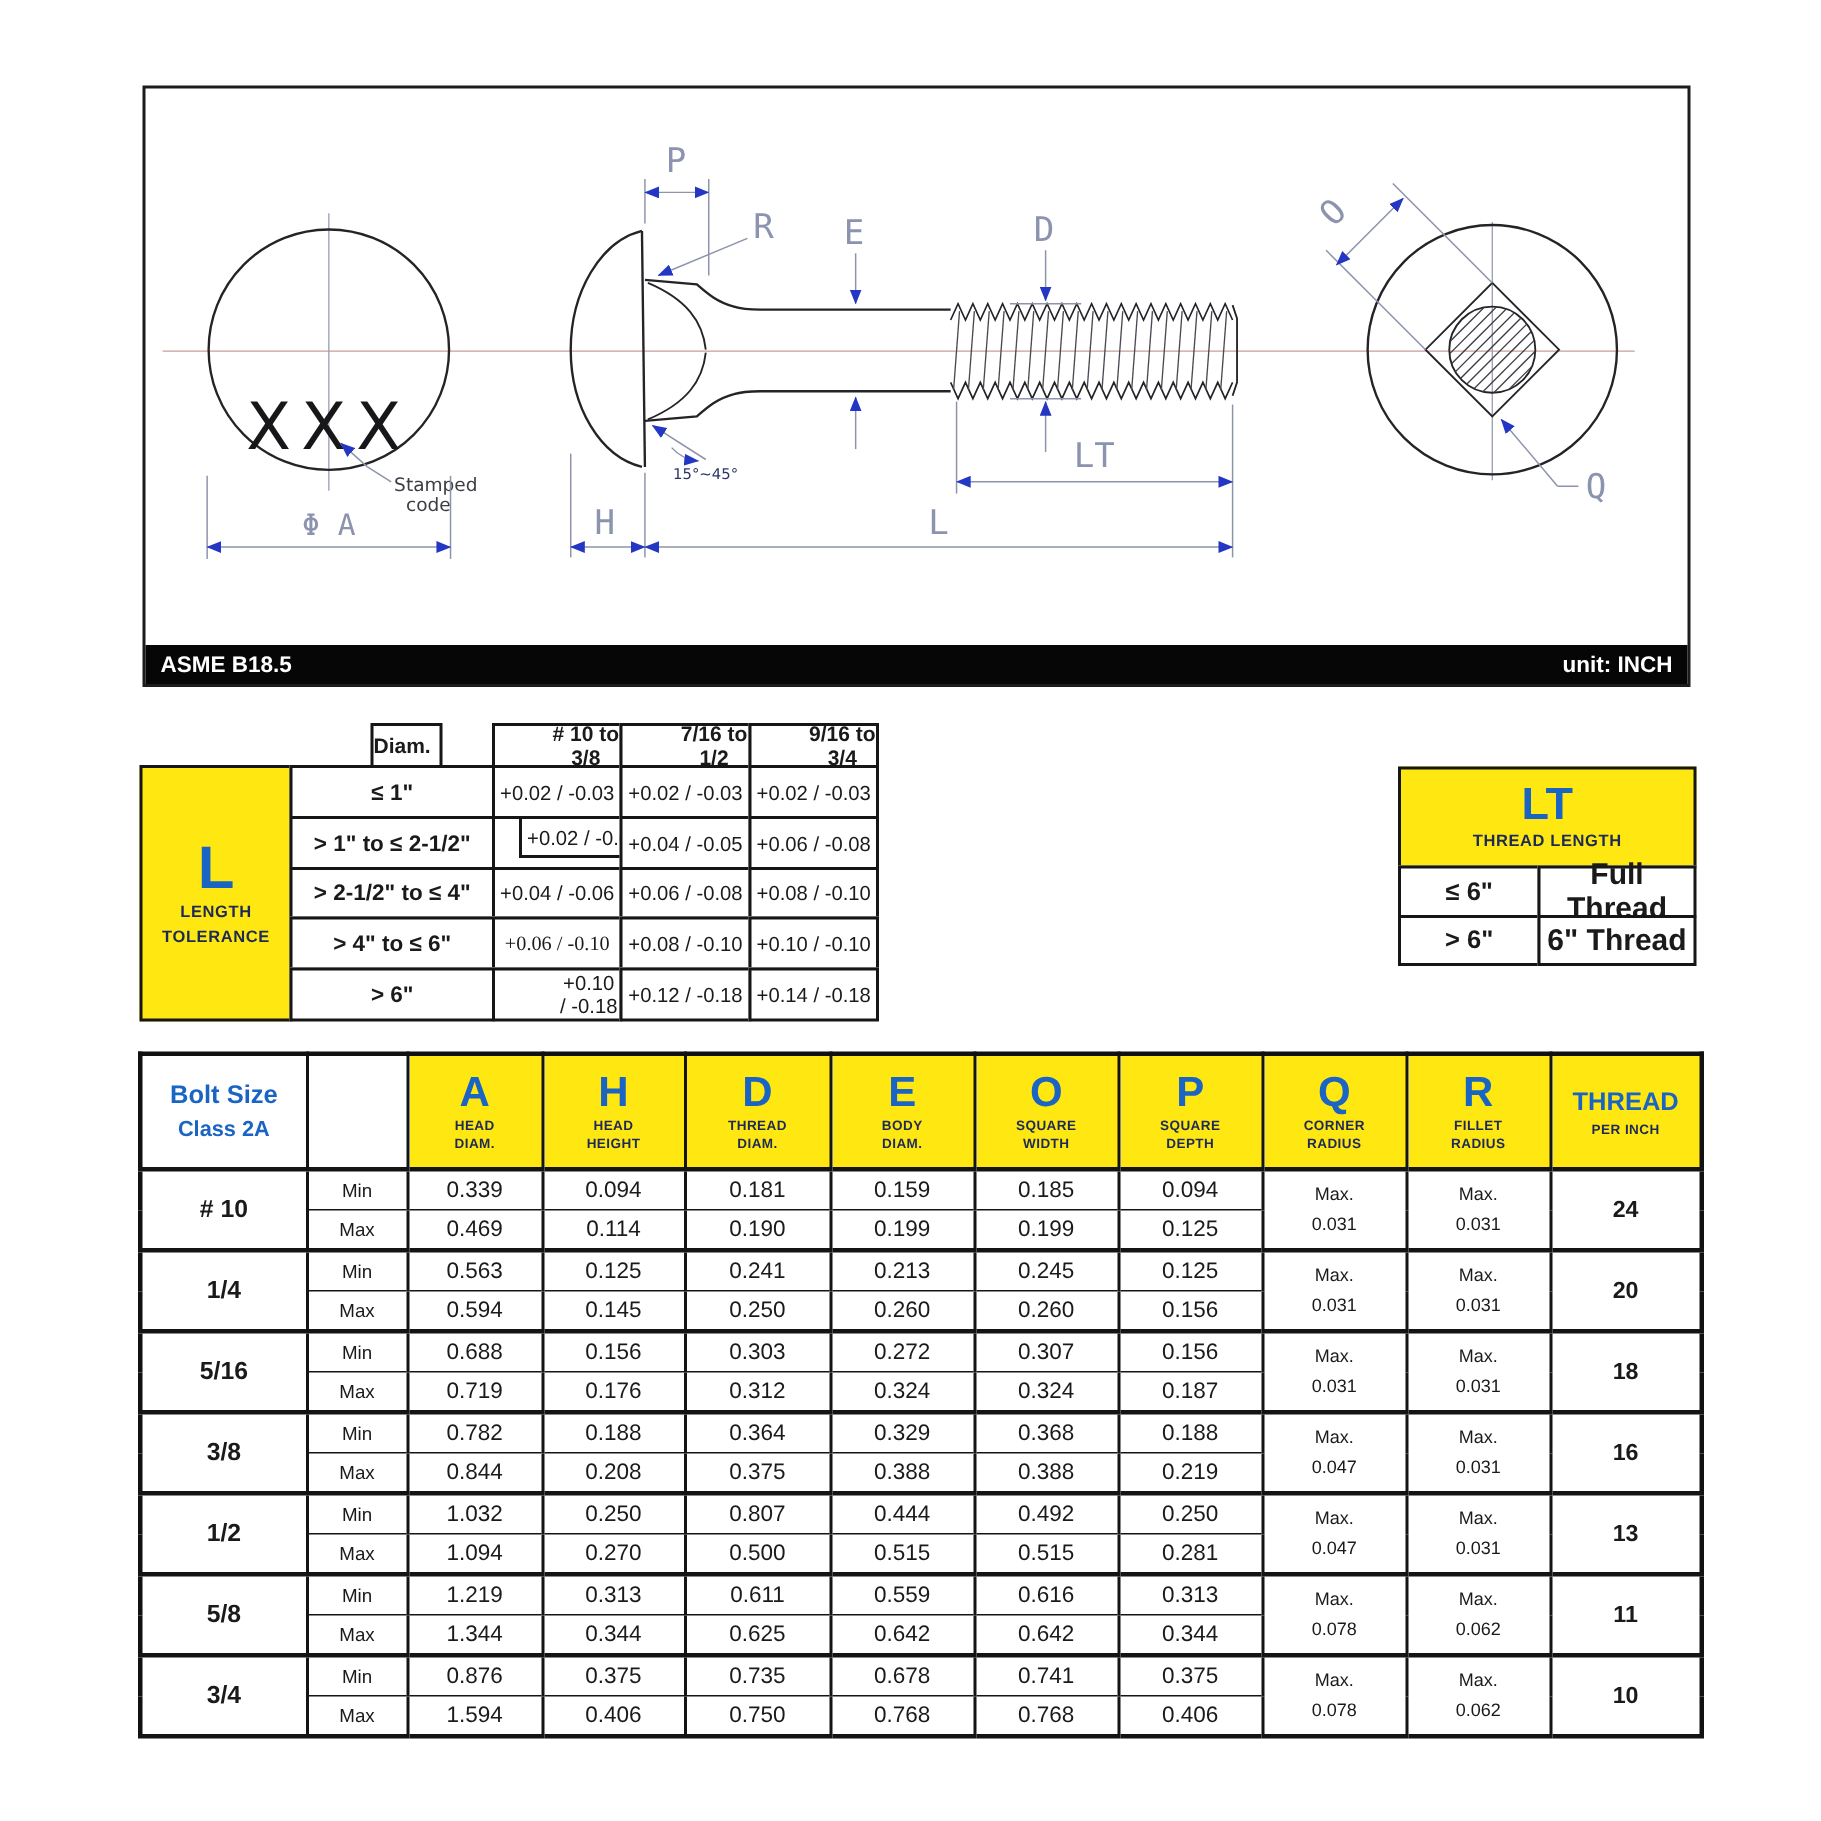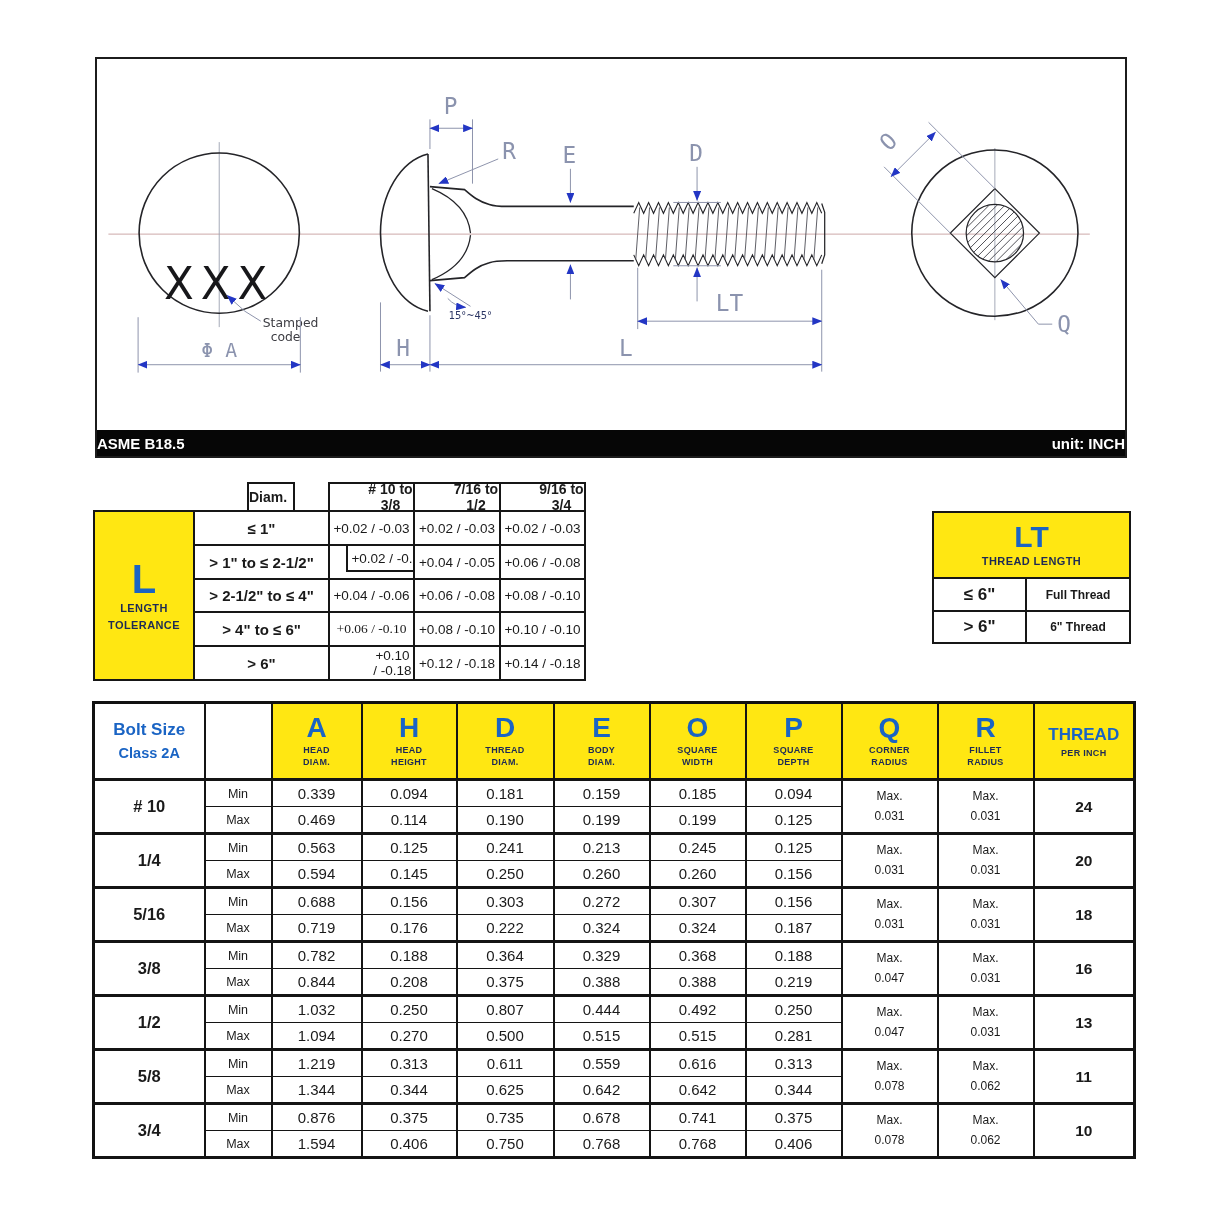--- a/index.html
+++ b/index.html
@@ -2,21 +2,21 @@
 <html><head>
 <meta charset="utf-8">
 <style>
   html,body{margin:0;padding:0;background:#fff;}
   body{width:1214px;height:1214px;position:relative;font-family:"Liberation Sans",sans-serif;color:#1a1a1a;overflow:hidden;}
   .page{position:absolute;inset:0;background:#fff;}
 
   
   .panel{position:absolute;left:95px;top:57px;width:1032px;height:401px;border:2px solid #1c1c1c;box-sizing:border-box;background:#fff;}
   .panel svg{position:absolute;left:0;top:0;width:1028px;height:371px;}
-  .bar{position:absolute;left:0;bottom:0;width:100%;height:26px;background:#060606;color:#fff;font-weight:bold;font-size:15px;display:flex;justify-content:space-between;align-items:center;padding:0 0;box-sizing:border-box;}
+  .bar{position:absolute;left:0;bottom:0;width:100%;height:26px;background:#060606;color:#fff;font-weight:bold;font-size:15px;display:flex;justify-content:space-between;align-items:center;padding:0 10px;box-sizing:border-box;}
 
   
   .ol{fill:none;stroke:#242428;stroke-width:1.6px;}
   .ol2{fill:none;stroke:#242428;stroke-width:1.25px;}
   .cl{stroke:#c79e9e;stroke-width:0.9px;}
   .clg{stroke:#9aa0b0;stroke-width:0.9px;}
   .ext{stroke:#8d93ab;stroke-width:1px;fill:none;}
   .thr{fill:none;stroke:#242428;stroke-width:1.1px;}
   .flank{stroke:#4a4a52;stroke-width:0.9px;}
   .hatch{stroke:#3d3d44;stroke-width:0.9px;}
@@ -31,21 +31,21 @@
   .abs-cell{position:absolute;box-sizing:border-box;border:2px solid #161616;background:#fff;display:flex;align-items:center;justify-content:center;text-align:center;}
   .c-head{font-weight:bold;font-size:14px;padding-left:38px;}
   .c-diam{justify-content:flex-end;padding-right:6px;font-weight:bold;font-size:14px;}
   .c-range{font-weight:bold;font-size:15px;}
   .c-val{font-size:13.5px;}
   .c-yellow{background:#ffe712;flex-direction:column;}
   .big-letter{color:#1a64c4;font-weight:bold;font-size:40px;line-height:1.05;}
   .big-letter.lt{font-size:30px;}
   .sub-line{color:#1d2a55;font-weight:bold;font-size:11px;letter-spacing:.4px;line-height:1.5;}
   .c-ltrange{font-weight:bold;font-size:17px;}
-  .c-ltval{font-weight:bold;font-size:12px;}
+  .c-ltval{font-weight:bold;font-size:20px;}
 
   
   #spec{position:absolute;left:92px;top:701px;width:1041px;border-collapse:collapse;table-layout:fixed;background:#fff;border:3px solid #111;}
   #spec td{border:2px solid #141414;text-align:center;vertical-align:middle;padding:0;overflow:hidden;}
   #spec tr.hdr{height:77px;}
   #spec tr.rmin,#spec tr.rmax{height:27px;}
   #spec td.yh{background:#ffe712;}
   #spec .letter{font-size:28px;font-weight:bold;color:#1a64c4;line-height:1.1;}
   #spec .subsm{font-size:9px;font-weight:bold;color:#1d2a55;letter-spacing:.3px;line-height:1.4;}
   #spec .bolt1{font-size:17px;font-weight:bold;color:#1a64c4;line-height:1.3;}
@@ -376,21 +376,21 @@
           <td class="qr rs" rowspan="2">
             <div>Max.</div>
             <div>0.031</div>
           </td>
           <td class="thrv rs" rowspan="2">18</td>
         </tr>
         <tr class="rmax">
           <td class="mm">Max</td>
           <td class="val">0.719</td>
           <td class="val">0.176</td>
-          <td class="val">0.222</td>
+          <td class="val">0.312</td>
           <td class="val">0.324</td>
           <td class="val">0.324</td>
           <td class="val">0.187</td>
         </tr>
         <tr class="rmin">
           <td class="size rs" rowspan="2">3/8</td>
           <td class="mm">Min</td>
           <td class="val">0.782</td>
           <td class="val">0.188</td>
           <td class="val">0.364</td>

